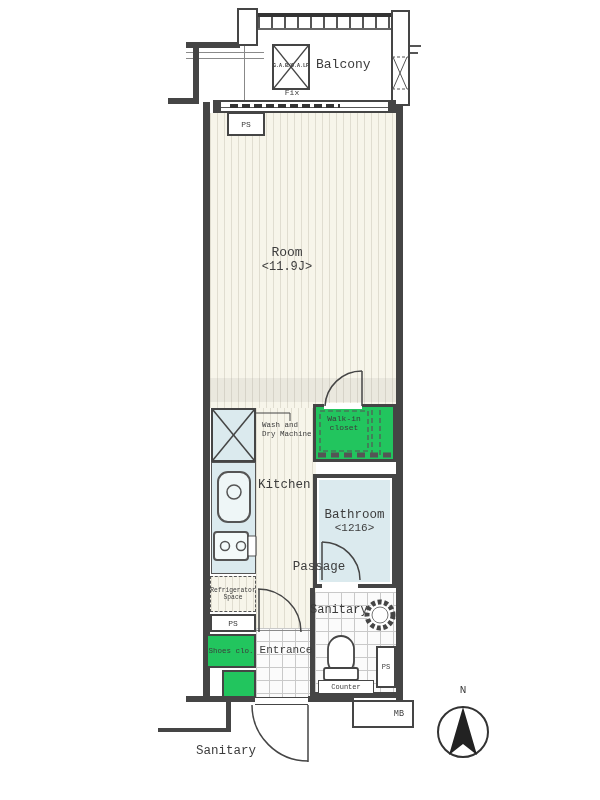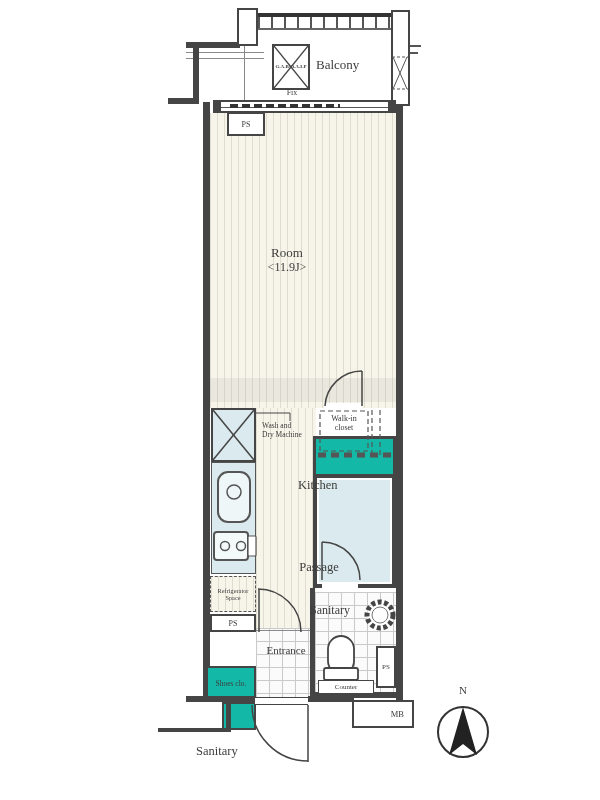--- a/index.html
+++ b/index.html
@@ -1,31 +1,31 @@
 <!DOCTYPE html>
 <html><head>
 <meta charset="utf-8">
 <style>
   html,body{margin:0;padding:0;background:#ffffff;}
   .canvas{position:relative;width:540px;height:800px;background:#fff;overflow:hidden;
-          font-family:Liberation Serif, serif;color:#3c3c3c;}
+          font-family:Liberation Mono, monospace;color:#3c3c3c;}
   .abs{position:absolute;}
   .wall{position:absolute;background:#454545;z-index:3;}
   .thin{position:absolute;background:#8a8a8a;z-index:2;}
   .stripes{position:absolute;background-color:#f7f5ea;z-index:1;
      background-image:repeating-linear-gradient(90deg,#e0ddd0 0,#e0ddd0 1px,transparent 1px,transparent 7px);}
   .tiles{position:absolute;background-color:#fbfbfb;z-index:1;
      background-image:linear-gradient(#c9c9c9 1px,transparent 1px),linear-gradient(90deg,#c9c9c9 1px,transparent 1px);
      background-size:13px 13px;}
   .box{position:absolute;background:#fff;border:2px solid #454545;box-sizing:border-box;z-index:3;
        display:flex;align-items:center;justify-content:center;}
   .lbl{position:absolute;z-index:6;white-space:nowrap;line-height:1.15;}
   .center{text-align:center;}
   .blue{background:#dbeaee;}
-  .cream{background:#14b8a6;margin-top:32px;}
+  .cream{background:#22c55e;}
   .railing{position:absolute;z-index:2;border-top:4px solid #333;border-bottom:2px solid #666;
      background:repeating-linear-gradient(90deg,#555 0,#555 2px,transparent 2px,transparent 13px);}
   .overlay{position:absolute;left:0;top:0;z-index:5;pointer-events:none;}
   .gap{position:absolute;background:#fff;z-index:4;}
   .watermark{position:absolute;background:rgba(150,150,150,0.13);z-index:2;}
 </style>
 </head>
 <body>
 
 <div class="canvas">
@@ -76,26 +76,30 @@
   </div>
 
   <div class="abs cream" style="left:313px;top:404px;width:83px;height:58px;border:3px solid #454545;box-sizing:border-box;z-index:3;"></div>
   <div class="gap" style="left:324px;top:403px;width:38px;height:6px;"></div>
   <div class="lbl center" style="left:320px;top:414px;width:48px;font-size:8px;">
     <div>Walk-in</div>
     <div>closet</div>
   </div>
 
   <div class="abs blue" style="left:211px;top:462px;width:45px;height:112px;border:1.5px solid #555;box-sizing:border-box;z-index:2;"></div>
-  <div class="lbl" style="left:258px;top:478px;font-size:12.5px;padding-left:40px;">Kitchen</div>
+  <div class="lbl" style="left:258px;top:478px;font-size:12.5px;">Kitchen</div>
 
   <div class="abs" style="left:313px;top:474px;width:83px;height:114px;border:4px solid #454545;box-sizing:border-box;background:#fff;z-index:3;">
     <div class="abs blue" style="left:2px;top:2px;right:2px;bottom:2px;"></div>
   </div>
   <div class="gap" style="left:322px;top:583px;width:36px;height:6px;"></div>
+  <div class="lbl center" style="left:313px;top:508px;width:83px;">
+    <div style="font-size:12.5px;">Bathroom</div>
+    <div style="font-size:11px;">&lt;1216&gt;</div>
+  </div>
 
   <div class="lbl center" style="left:254px;top:560px;width:64px;font-size:12.5px;margin-left:33px;">Passage</div>
 
   <div class="stripes" style="left:210px;top:576px;width:46px;height:36px;border:1.5px dashed #555;box-sizing:border-box;z-index:3;display:flex;align-items:center;justify-content:center;">
     <span class="lbl center" style="position:static;font-size:6.3px;line-height:7.5px;">
       <span style="display:block;">Refrigerator</span>
       <span style="display:block;">Space</span>
     </span>
   </div>
   <div class="box" style="left:210px;top:614px;width:46px;height:18px;">

